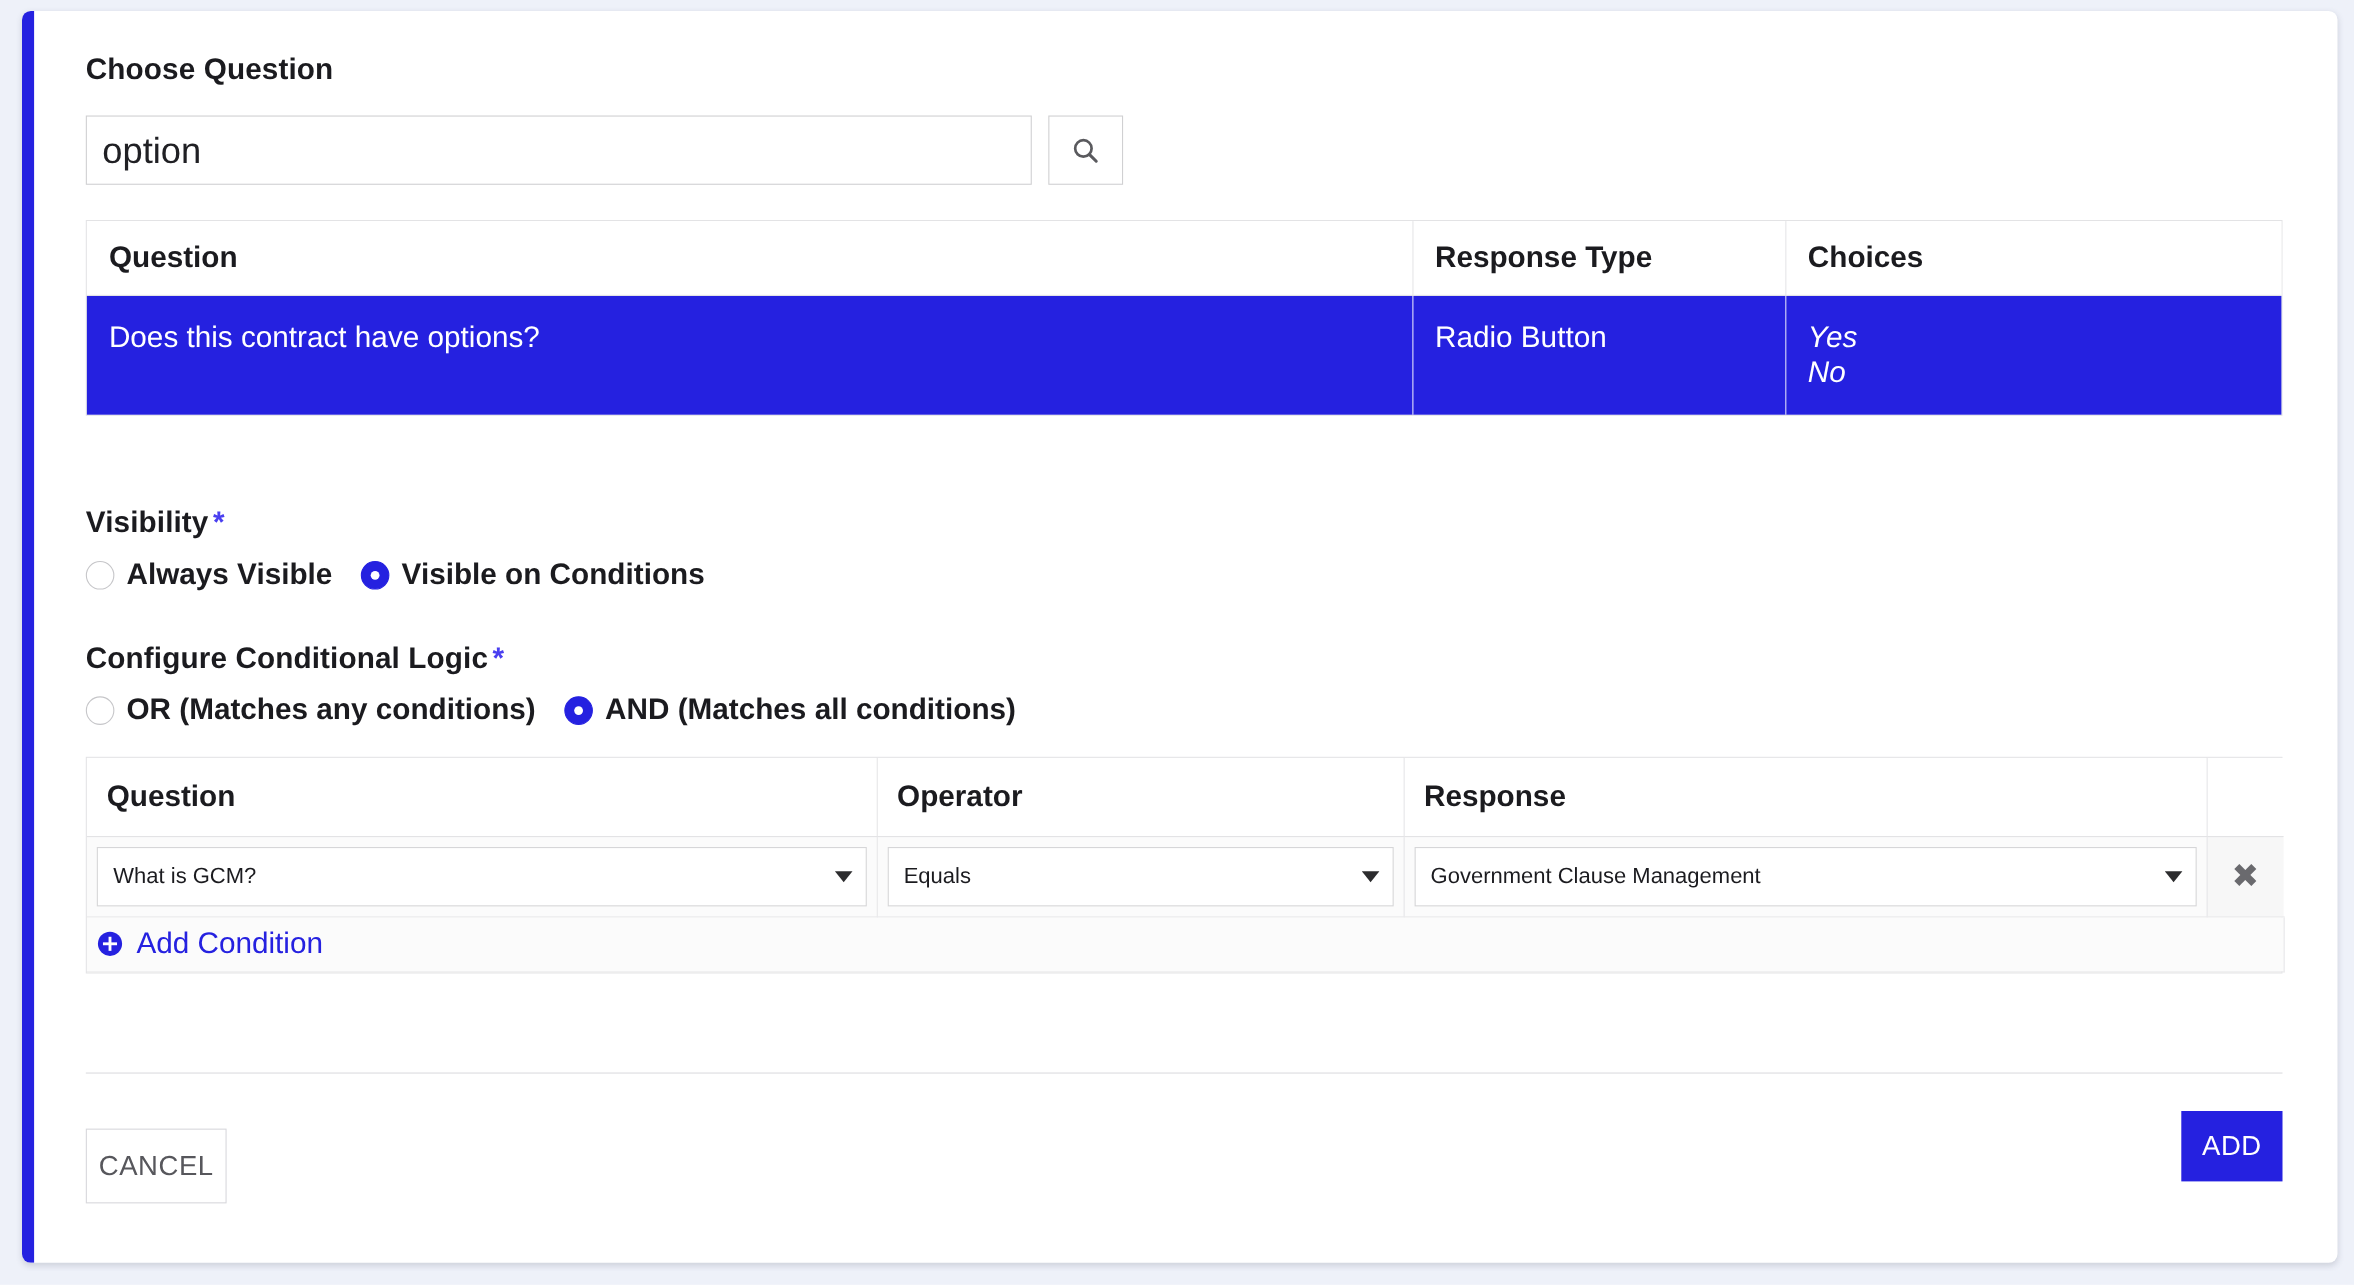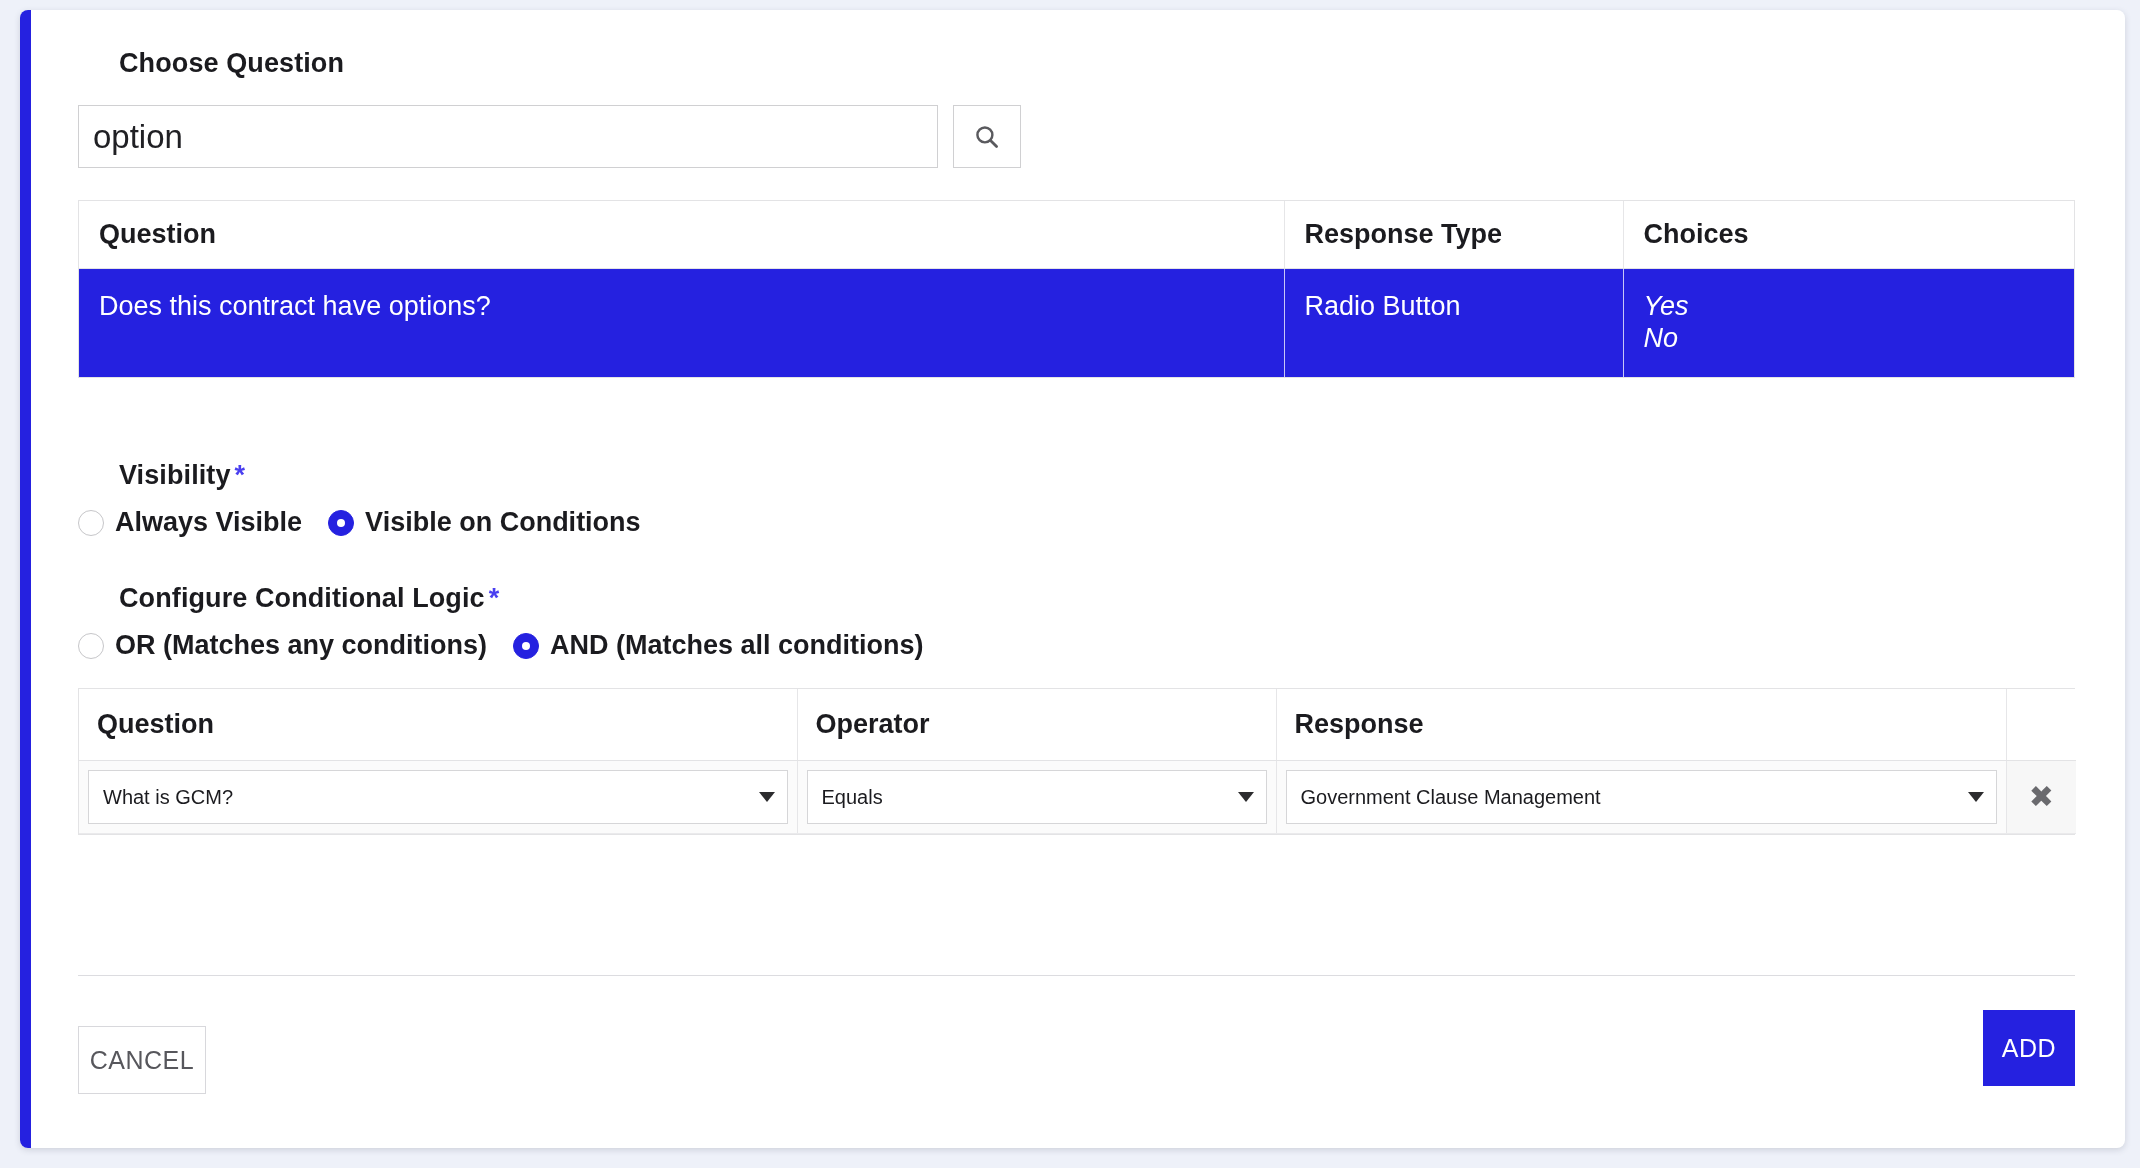--- a/index.html
+++ b/index.html
@@ -44,21 +44,20 @@
     right: 50px;
     bottom: 0;
   }
 
   
   .section-label {
     font-size: 27px;
     font-weight: bold;
     color: #1b1b1f;
     letter-spacing: 0.1px;
-    margin-left: 41px;
   }
   .req-star {
     color: #4a3ff0;
     font-weight: bold;
     font-size: 27px;
     margin-left: 4px;
   }
 
   
   .search-row {
@@ -319,21 +318,21 @@
     letter-spacing: 0.5px;
     cursor: pointer;
     font-family: "Liberation Sans", "DejaVu Sans", sans-serif;
     padding: 0;
   }
   .btn-add {
     position: absolute;
     right: 0;
     top: 0;
     width: 92px;
-    height: 76px;
+    height: 64px;
     border: none;
     background: #2521e0;
     color: #ffffff;
     font-size: 25px;
     letter-spacing: 0.5px;
     cursor: pointer;
     font-family: "Liberation Sans", "DejaVu Sans", sans-serif;
     padding: 0;
   }
 </style>
@@ -449,20 +448,32 @@
             <td>
               <div class="select-ctl">
                 <span>Government Clause Management</span>
                 <span class="caret"></span>
               </div>
             </td>
             <td class="del-cell">
               <button class="del-btn" title="Remove condition">✖</button>
             </td>
           </tr>
+          <tr>
+            <td class="add-row-cell" colspan="4">
+              <span class="add-cond">
+                <svg class="plus-icon" viewBox="0 0 24 24">
+                  <circle cx="12" cy="12" r="11" fill="#2521e0"></circle>
+                  <rect x="10.7" y="5.6" width="2.6" height="12.8" fill="#ffffff"></rect>
+                  <rect x="5.6" y="10.7" width="12.8" height="2.6" fill="#ffffff"></rect>
+                </svg>
+                <span>Add Condition</span>
+              </span>
+            </td>
+          </tr>
         </tbody>
       </table>
     </div>
 
     <div class="footer-divider"></div>
     <div class="footer">
       <button class="btn-cancel">CANCEL</button>
       <button class="btn-add">ADD</button>
     </div>
 

